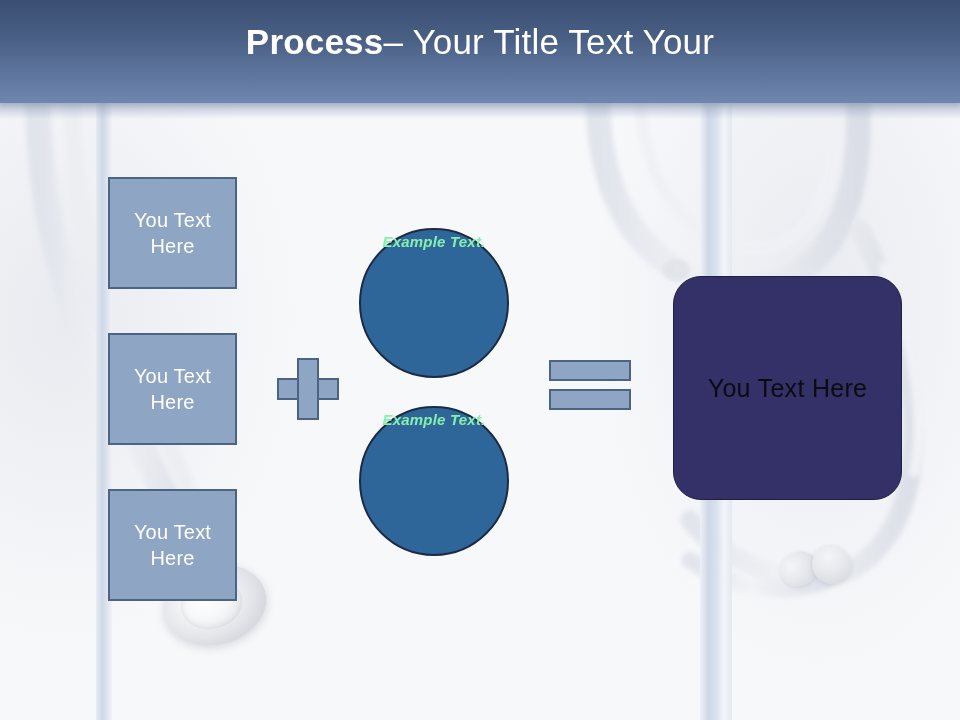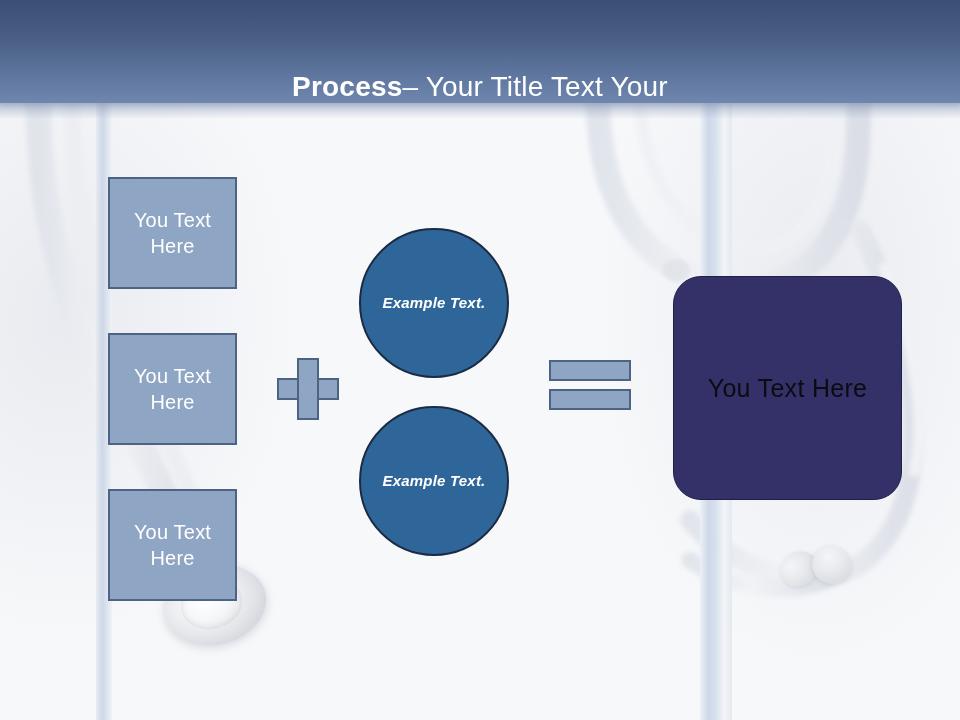--- a/index.html
+++ b/index.html
@@ -107,26 +107,26 @@
     position: absolute;
     left: 0; top: 103px;
     width: 960px; height: 16px;
     background: linear-gradient(180deg, rgba(130,148,180,.55) 0%, rgba(247,248,250,0) 100%);
   }
   .slide-title {
     position: absolute;
     left: 0; top: 0;
     width: 960px; height: 103px;
     display: flex;
-    align-items: flex-end;
+    align-items: flex-start;
     justify-content: center;
     padding-top: 22px;
     box-sizing: border-box;
     color: #ffffff;
-    font-size: 28px;
+    font-size: 35px;
     letter-spacing: .2px;
     white-space: nowrap;
   }
   .title-strong { font-weight: 700; }
   .title-rest   { font-weight: 400; }
 
   
   .in-box {
     position: absolute;
     width: 129px;
@@ -165,24 +165,24 @@
 
   
   .circle {
     position: absolute;
     width: 150px; height: 150px;
     border-radius: 50%;
     background: #2f6699;
     border: 2px solid #1c2b45;
     box-sizing: border-box;
     display: flex;
-    align-items: center;
+    align-items: flex-start;
     justify-content: center;
     text-align: center;
-    color: #ffffff;
+    color: #86efac;
     font-size: 15px;
     font-weight: 700;
     font-style: italic;
     line-height: 1.55;
     letter-spacing: .2px;
   }
   .circle-1 { left: 359px; top: 228px; }
   .circle-2 { left: 359px; top: 406px; }
 
   

